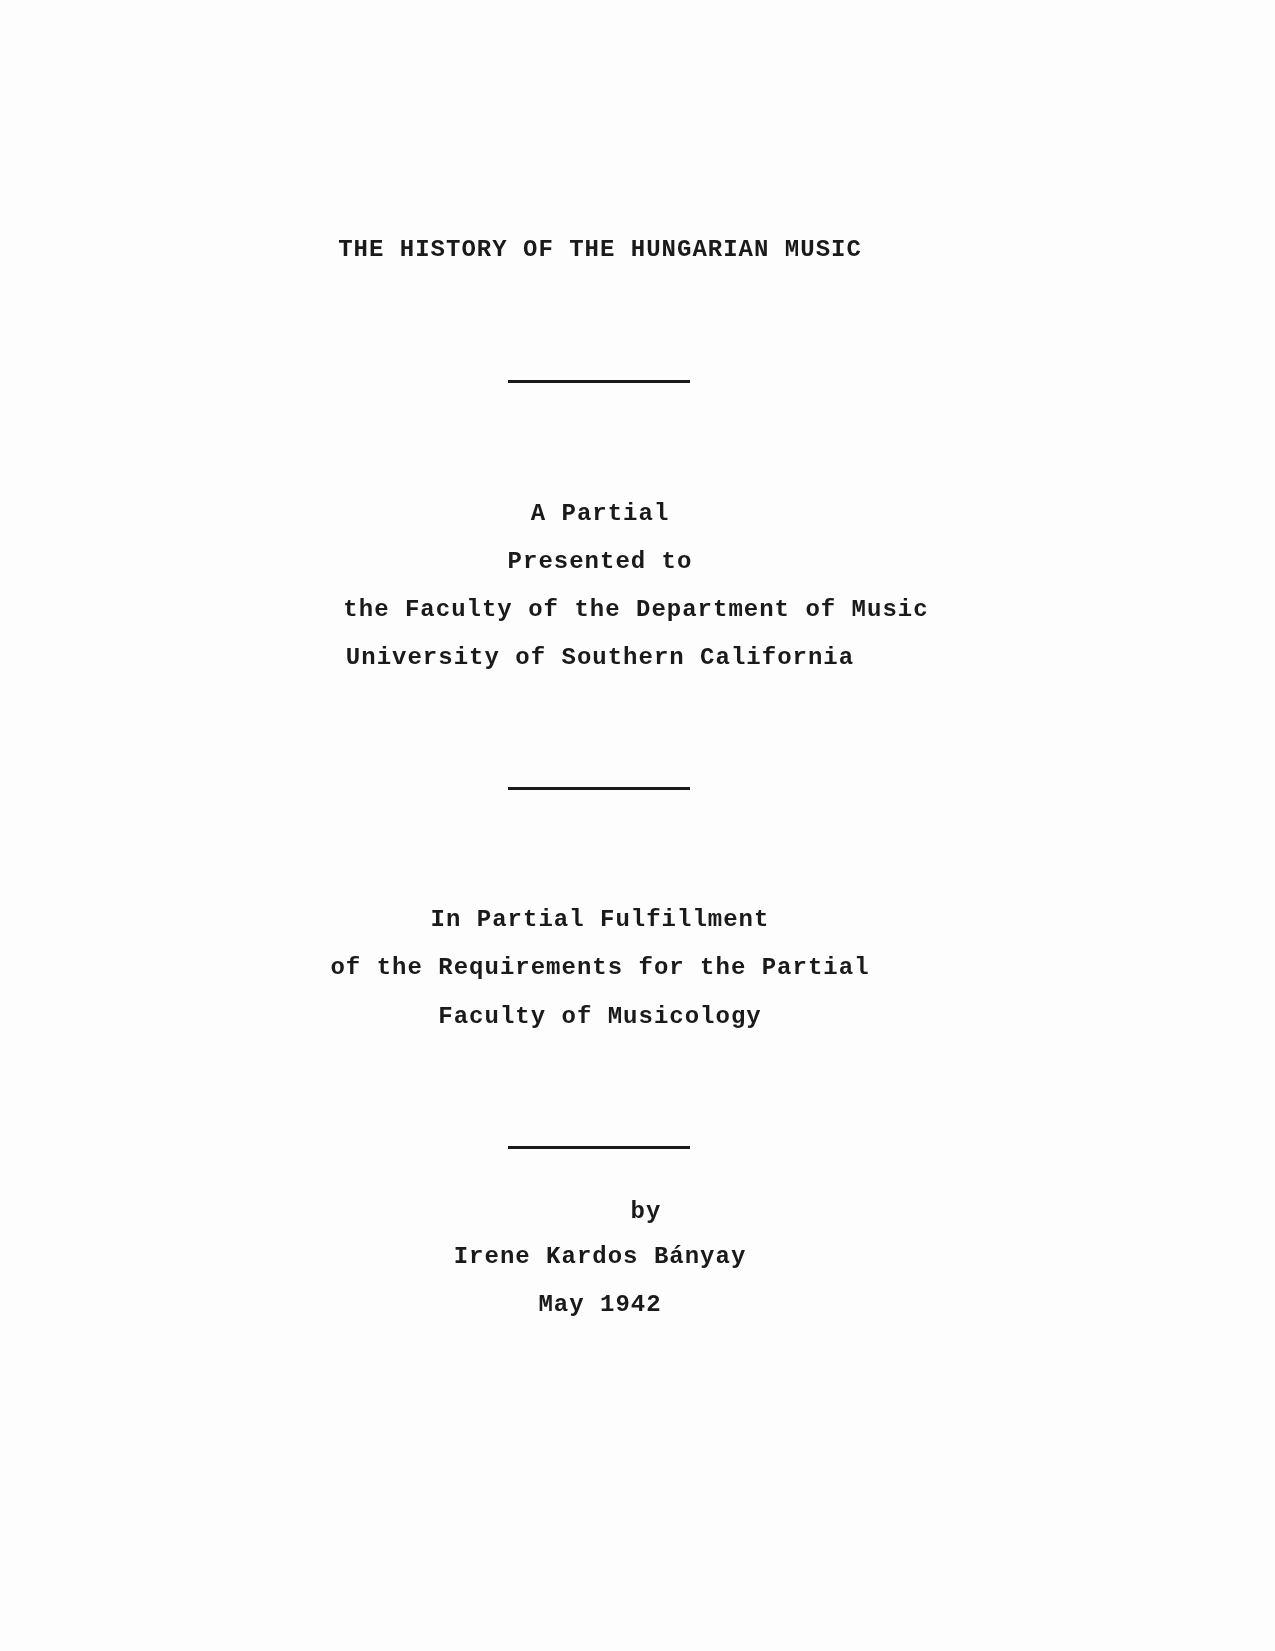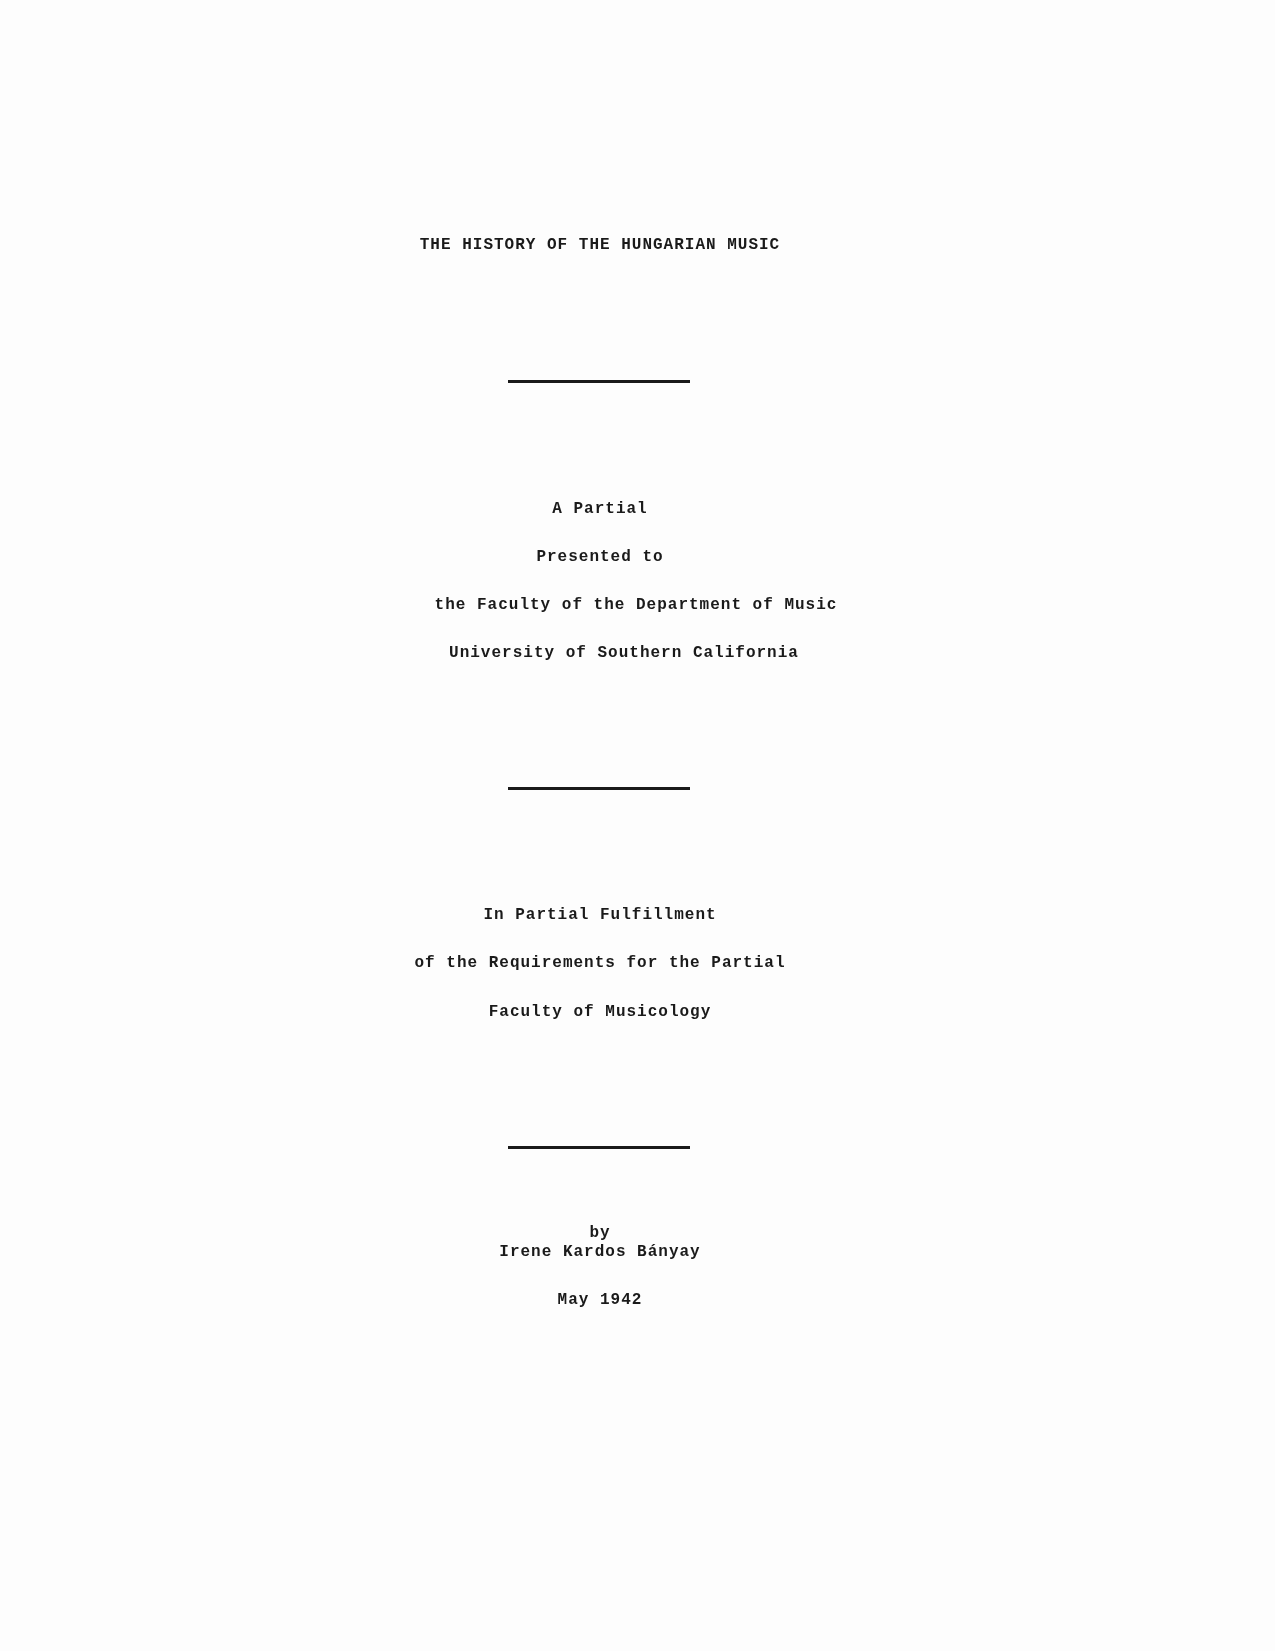--- a/index.html
+++ b/index.html
@@ -1,35 +1,35 @@
 <!DOCTYPE html>
 <html><head>
 <meta charset="utf-8">
 <style>
   html, body { margin:0; padding:0; }
   body { width:1275px; height:1651px; background:#fdfdfd; position:relative; overflow:hidden;
          font-family:"Liberation Mono", "DejaVu Sans Mono", monospace; color:#1a1a1a; }
-  .line { position:absolute; left:0; width:1200px; text-align:center; font-size:16px; font-weight:bold;
+  .line { position:absolute; left:0; width:1200px; text-align:center; font-size:24px; font-weight:bold;
           letter-spacing:1px; white-space:pre; }
   .rule { position:absolute; left:508px; width:182px; height:3px; background:#1a1a1a; }
 </style>
 </head>
 <body>
 
 <div class="line" style="top:236px;">THE HISTORY OF THE HUNGARIAN MUSIC</div>
 <div class="rule" style="top:380px;"></div>
 
 <div class="line" style="top:500px;">A Partial</div>
 <div class="line" style="top:548px;">Presented to</div>
 <div class="line" style="top:596px;padding-left:36px;">the Faculty of the Department of Music</div>
-<div class="line" style="top:644px;padding-left:24px;">University of Southern California</div>
+<div class="line" style="top:644px;">University of Southern California</div>
 
 <div class="rule" style="top:787px;"></div>
 
 <div class="line" style="top:906px;">In Partial Fulfillment</div>
 <div class="line" style="top:954px;">of the Requirements for the Partial</div>
 <div class="line" style="top:1003px;">Faculty of Musicology</div>
 
 <div class="rule" style="top:1146px;"></div>
 
-<div class="line" style="top:1224px;">by</div>
+<div class="line" style="top:1198px;margin-left:46px;">by</div>
 <div class="line" style="top:1243px;">Irene Kardos Bányay</div>
 <div class="line" style="top:1291px;">May 1942</div>
 
 </body></html>

